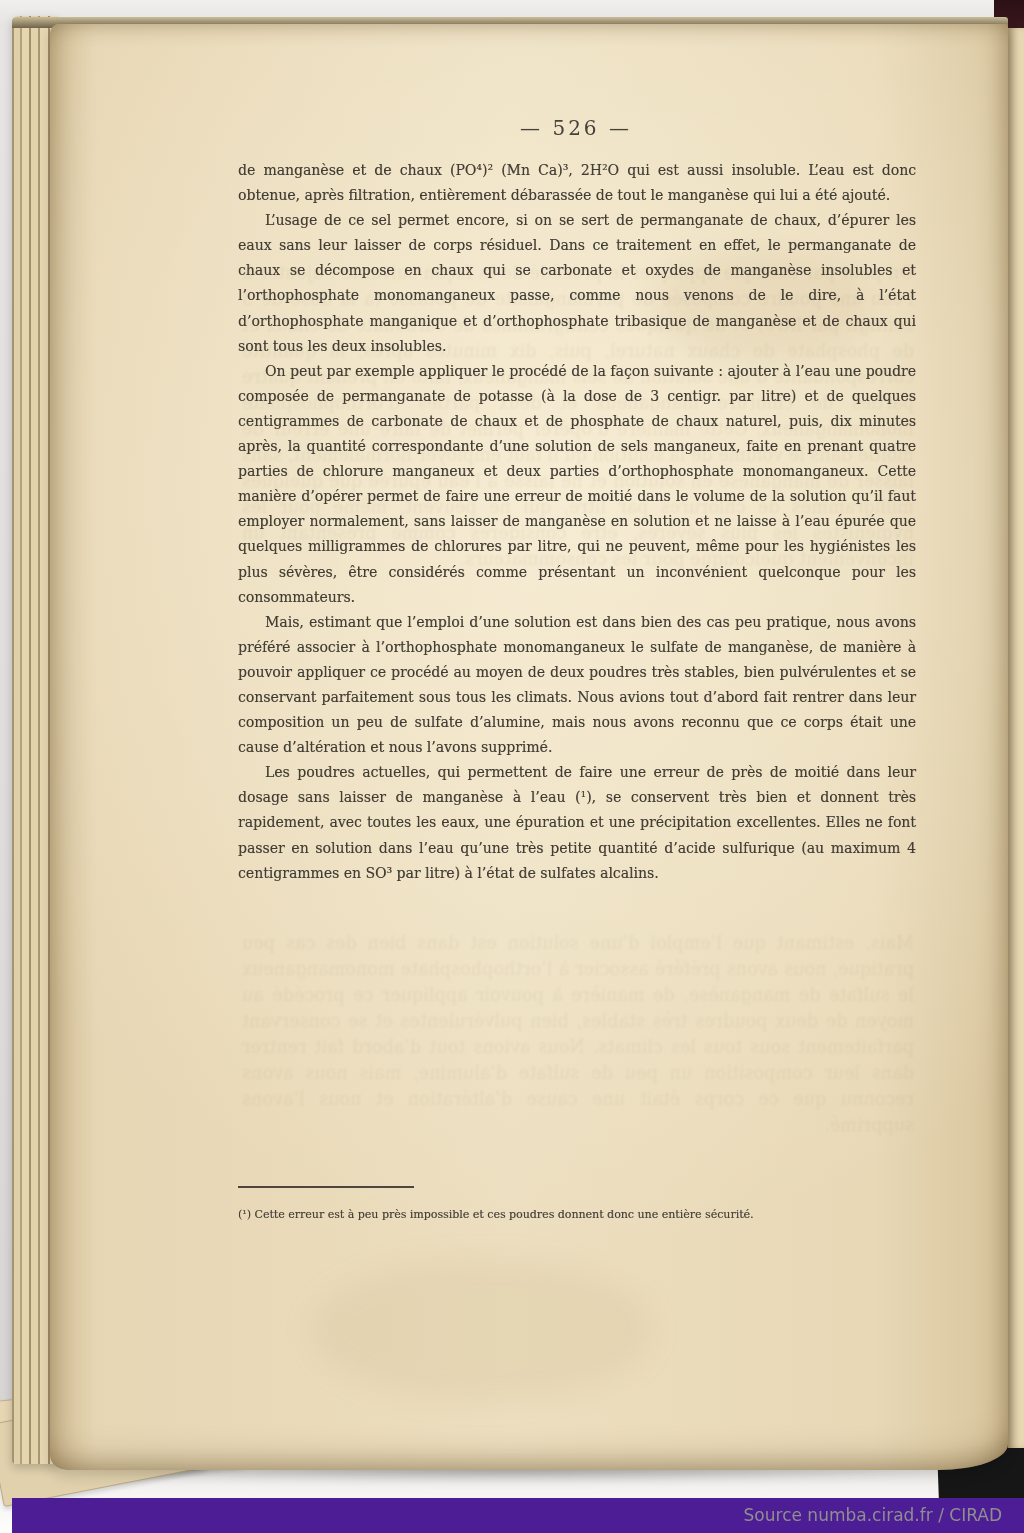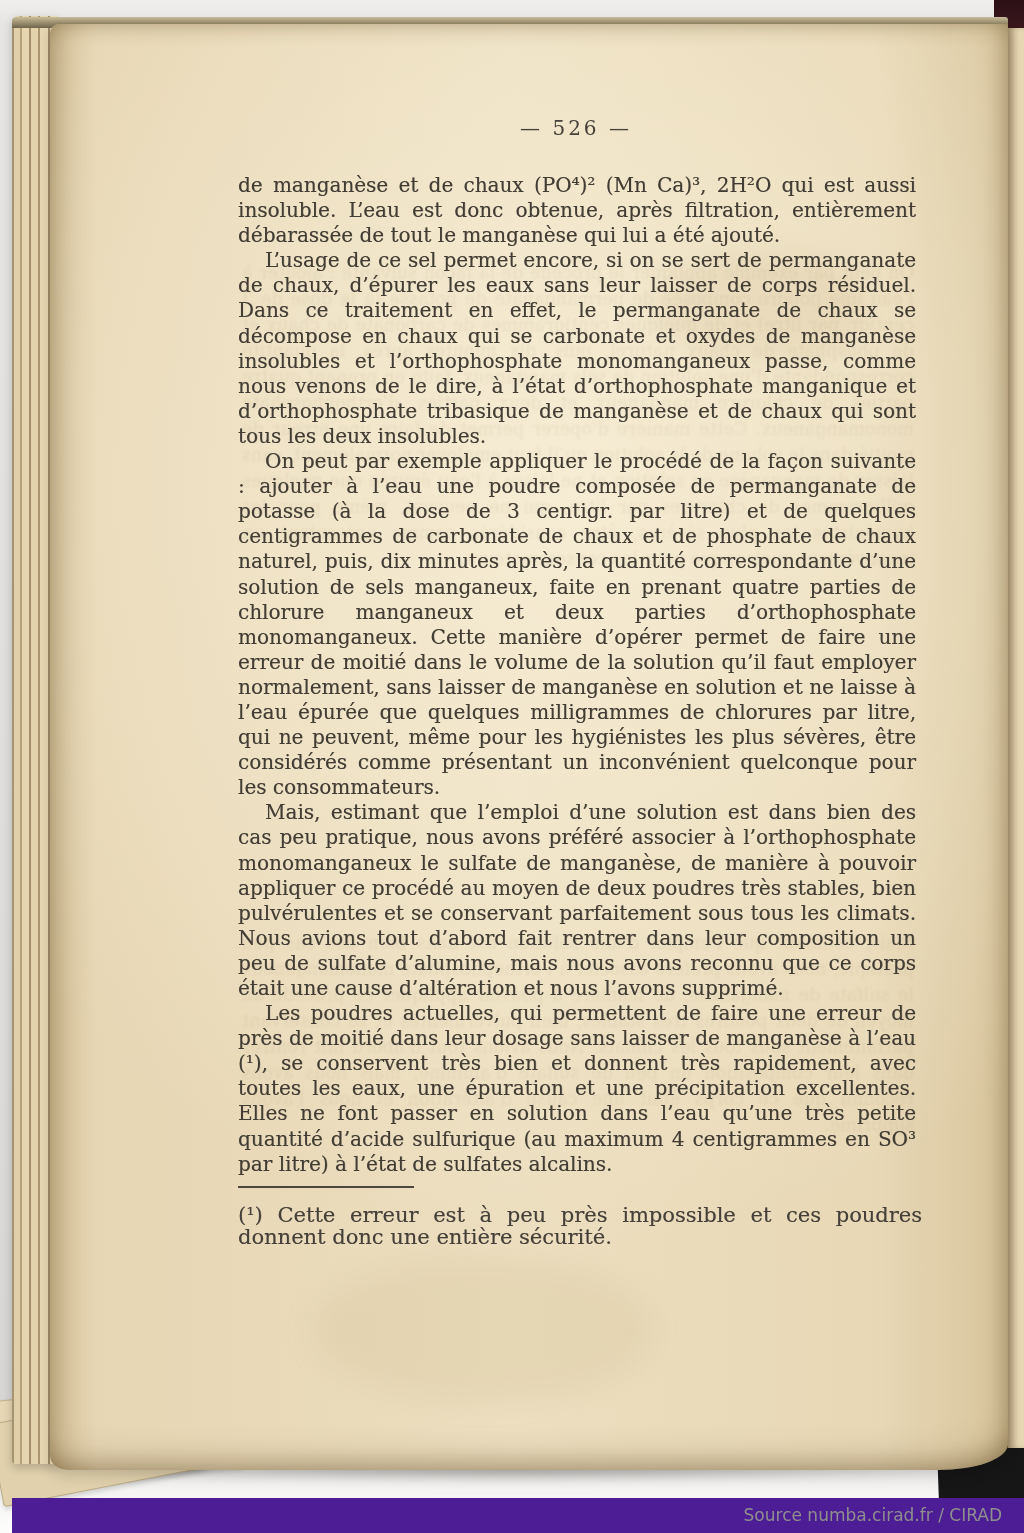--- a/index.html
+++ b/index.html
@@ -43,27 +43,27 @@
       inset 0 14px 22px -16px rgba(120,95,55,.35),
       0 6px 14px rgba(0,0,0,.15);
   }
   .stain{border-radius:50%;filter:blur(14px);}
   .stain1{left:640px;top:250px;width:220px;height:110px;background:rgba(190,160,110,.14);}
   .stain2{left:300px;top:1260px;width:340px;height:140px;background:rgba(185,155,105,.12);}
   
   .page-number{left:226px;top:116px;width:676px;text-align:center;
     font-size:20px;letter-spacing:3px;color:#46413a;}
   .text-block{left:226px;top:158px;width:678px;color:#413c34;
-    font-size:20px;line-height:25.1px;text-align:justify;
-    text-shadow:0.35px 0.4px 0.2px rgba(62,55,44,.42);margin-top:15px;}
+    font-size:14px;line-height:25.1px;text-align:justify;
+    text-shadow:0.35px 0.4px 0.2px rgba(62,55,44,.42);}
   .text-block p{margin:0;text-indent:27px;}
   .text-block p.flush{text-indent:0;}
   .footnote-rule{left:226px;top:1186px;width:176px;height:2px;background:#4c463c;}
   .footnote-text{left:226px;top:1204px;width:684px;color:#45403а;color:#45403a;
-    font-size:21px;line-height:22px;text-align:justify;
+    font-size:11px;line-height:22px;text-align:justify;
     text-shadow:0.3px 0.35px 0.2px rgba(62,55,44,.4);}
   
   .ghost{color:#7a6a48;opacity:.085;filter:blur(1.1px);transform:scaleX(-1);
     font-size:17.6px;line-height:26px;text-align:justify;pointer-events:none;}
   .ghost1{left:230px;top:260px;width:672px;}
   .ghost2{left:230px;top:930px;width:672px;}
   
   .source-bar{left:0;top:1498px;width:1024px;height:35px;background:#4c1d95;}
   .source-credit{position:absolute;right:34px;top:0;line-height:34px;
     font-family:"DejaVu Sans", sans-serif;font-size:17px;color:#8f8f8e;}

